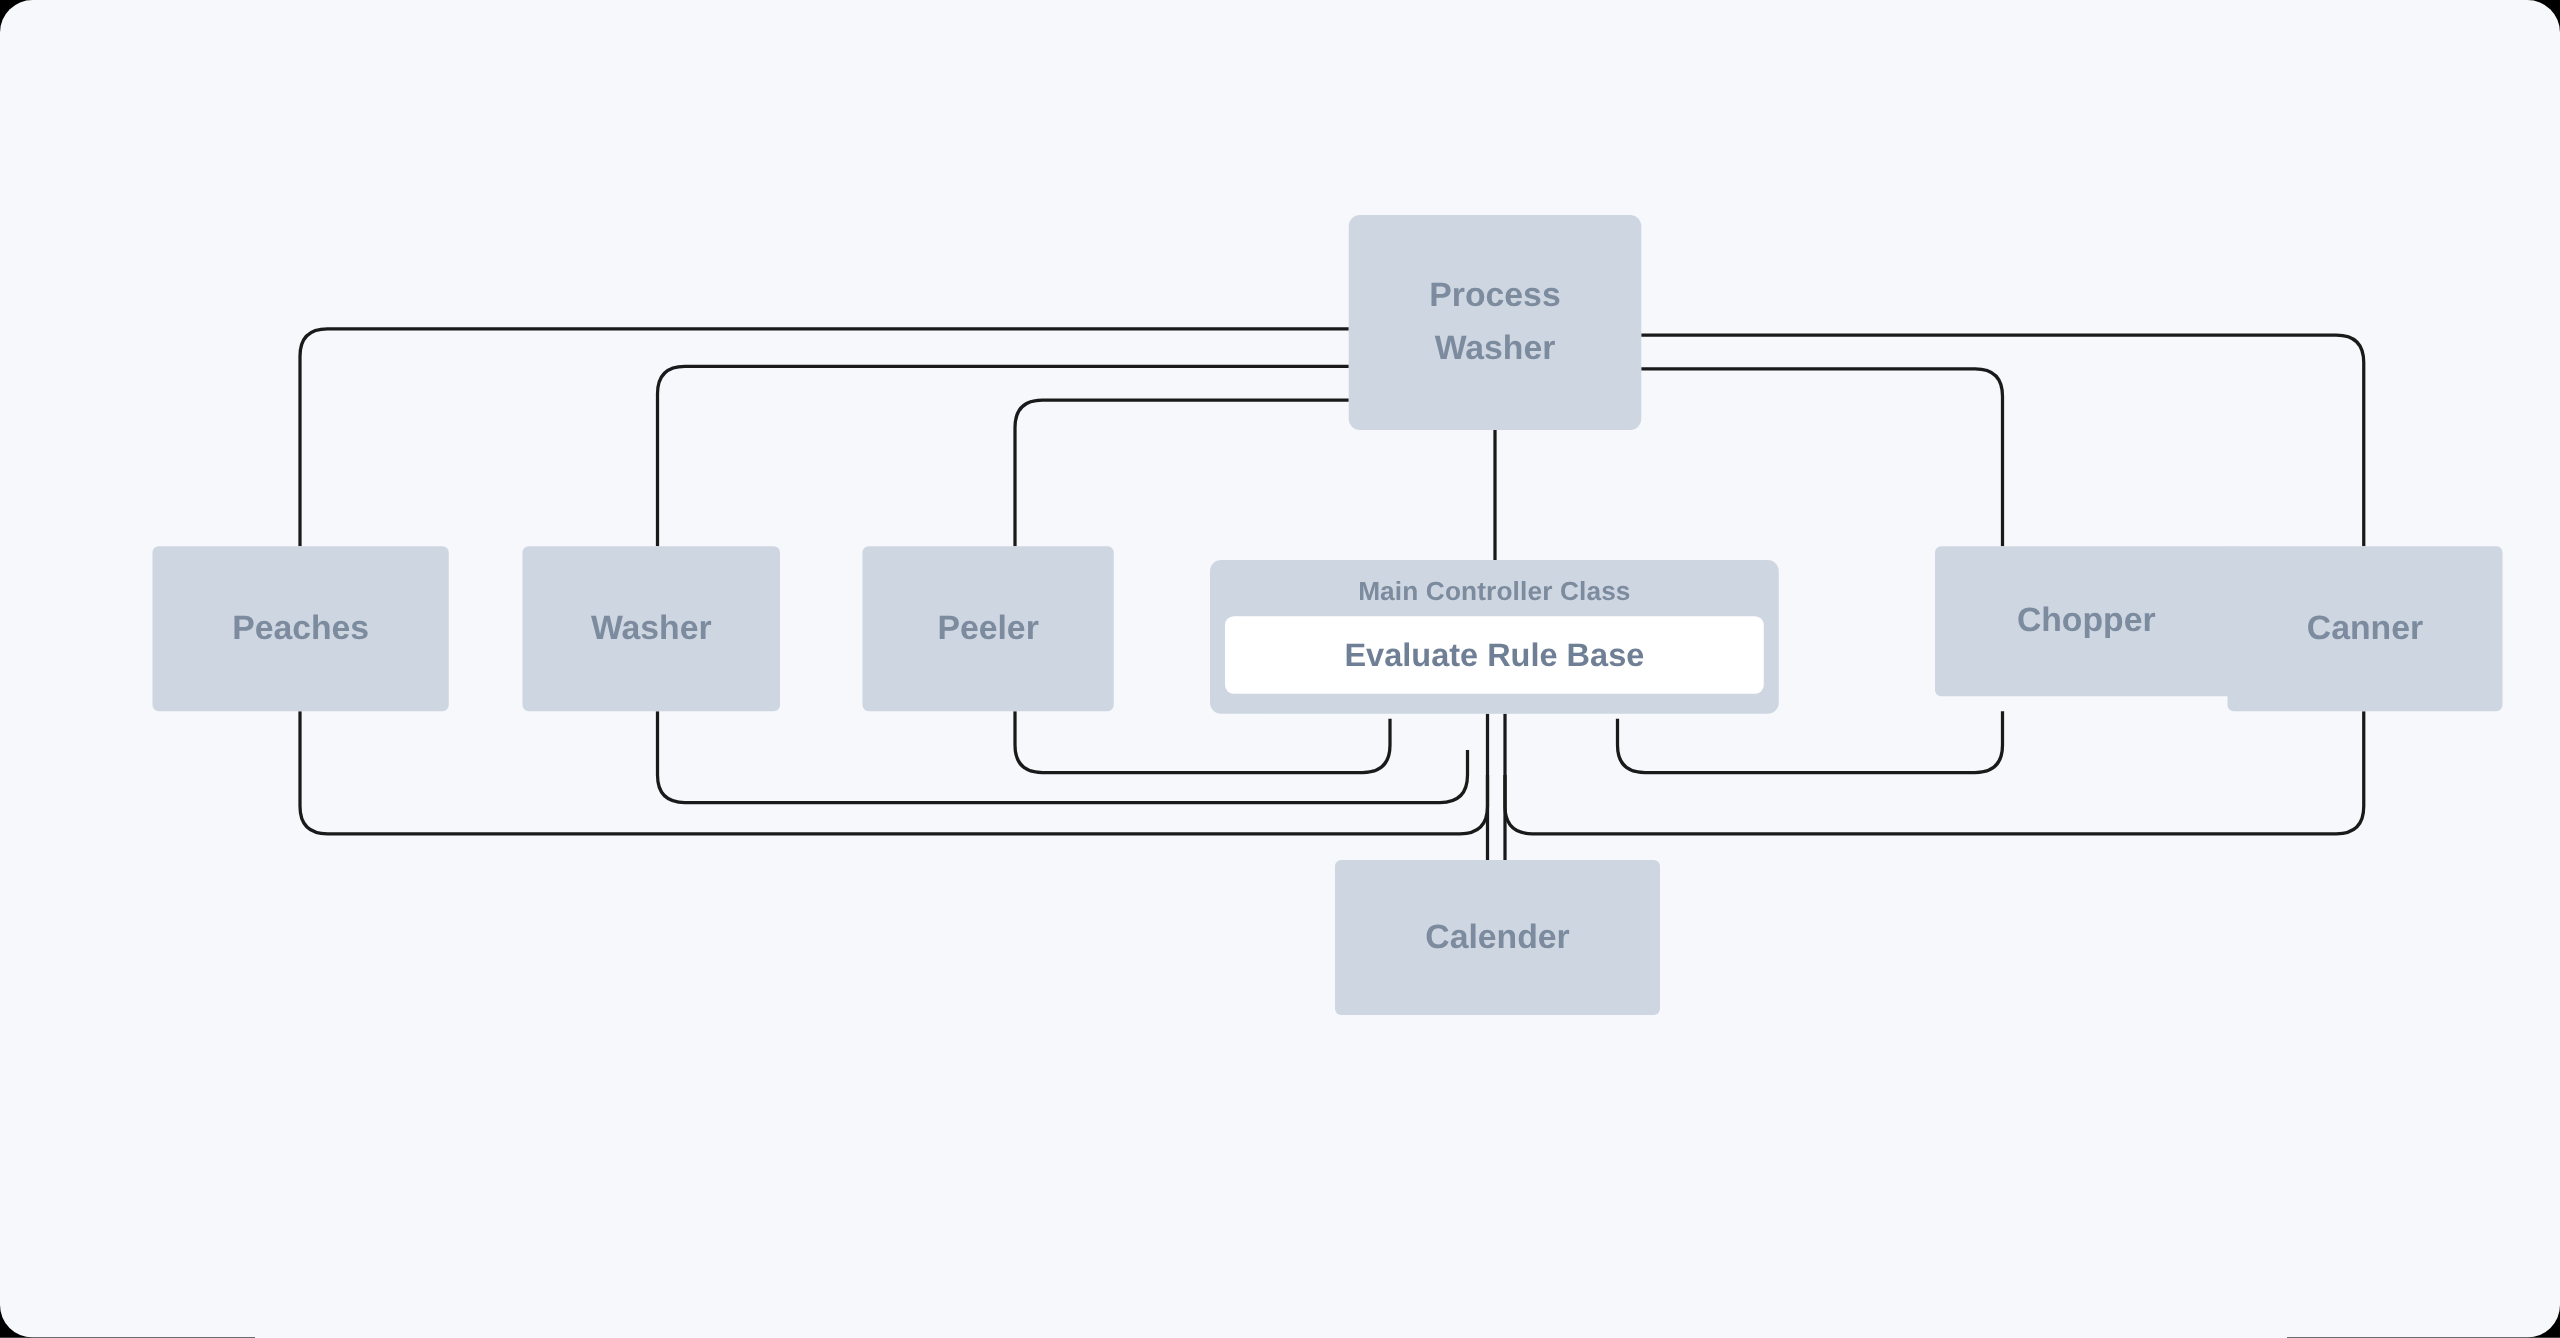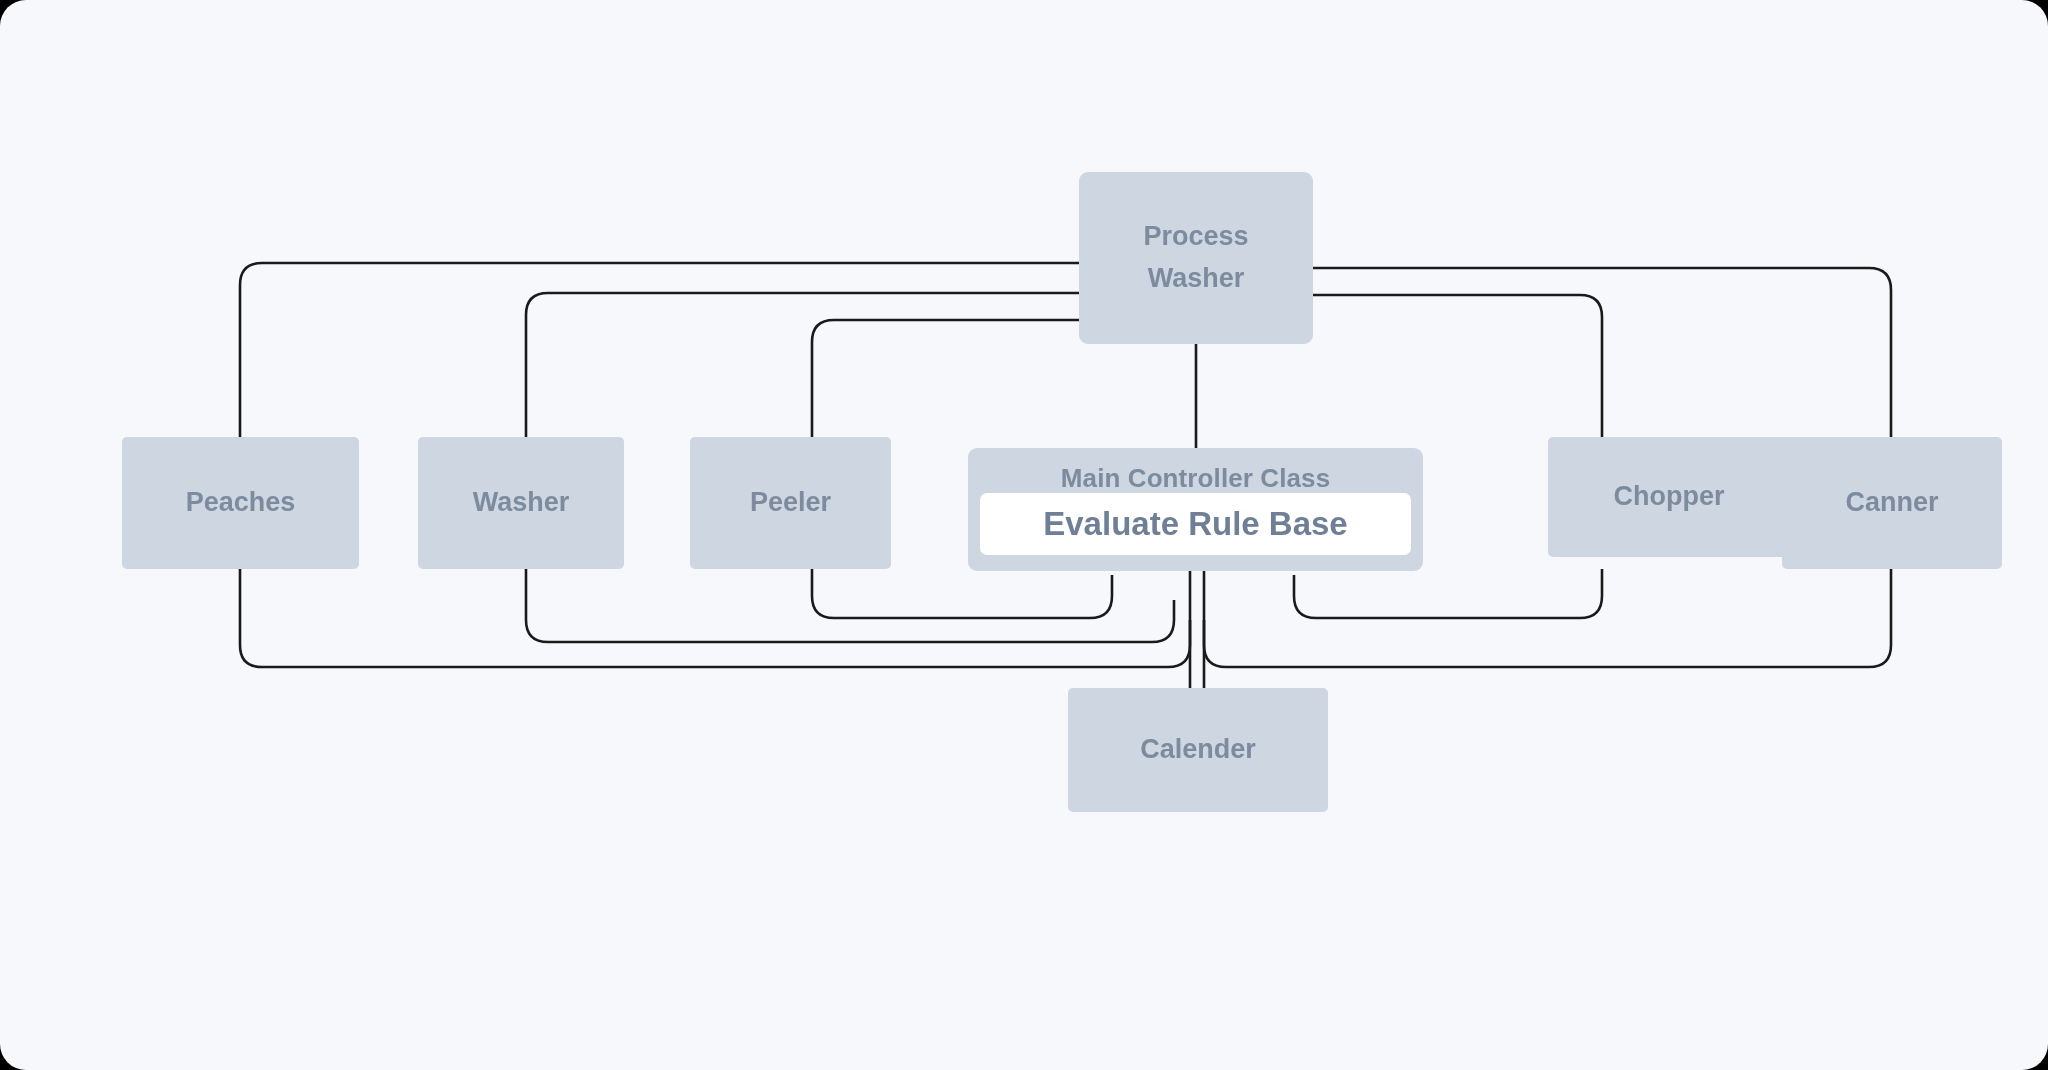--- a/index.html
+++ b/index.html
@@ -61,37 +61,37 @@
   #node-main-controller {
     left: 968px; top: 448px;
     width: 455px; height: 123px;
     border-radius: 9px;
     display: block;
     padding: 0;
   }
   #main-controller-title {
     display: block;
     text-align: center;
-    font-size: 26px;
+    font-size: 21px;
     font-weight: bold;
     color: #7c8b9e;
     padding-top: 10px;
     letter-spacing: 0.1px;
   }
   #node-evaluate-rule-base {
     position: absolute;
     left: 12px; top: 45px;
     width: 431px; height: 62px;
     background: #ffffff;
     border-radius: 7px;
     display: flex;
     align-items: center;
     justify-content: center;
     color: #6f7f95;
-    font-size: 33px;
+    font-size: 26px;
     font-weight: bold;
     box-sizing: border-box;
   }
 </style>
 </head>
 <body>
 
 <div id="canvas">
 
   <svg id="wires" viewBox="0 0 2048 1070" xmlns="http://www.w3.org/2000/svg">

